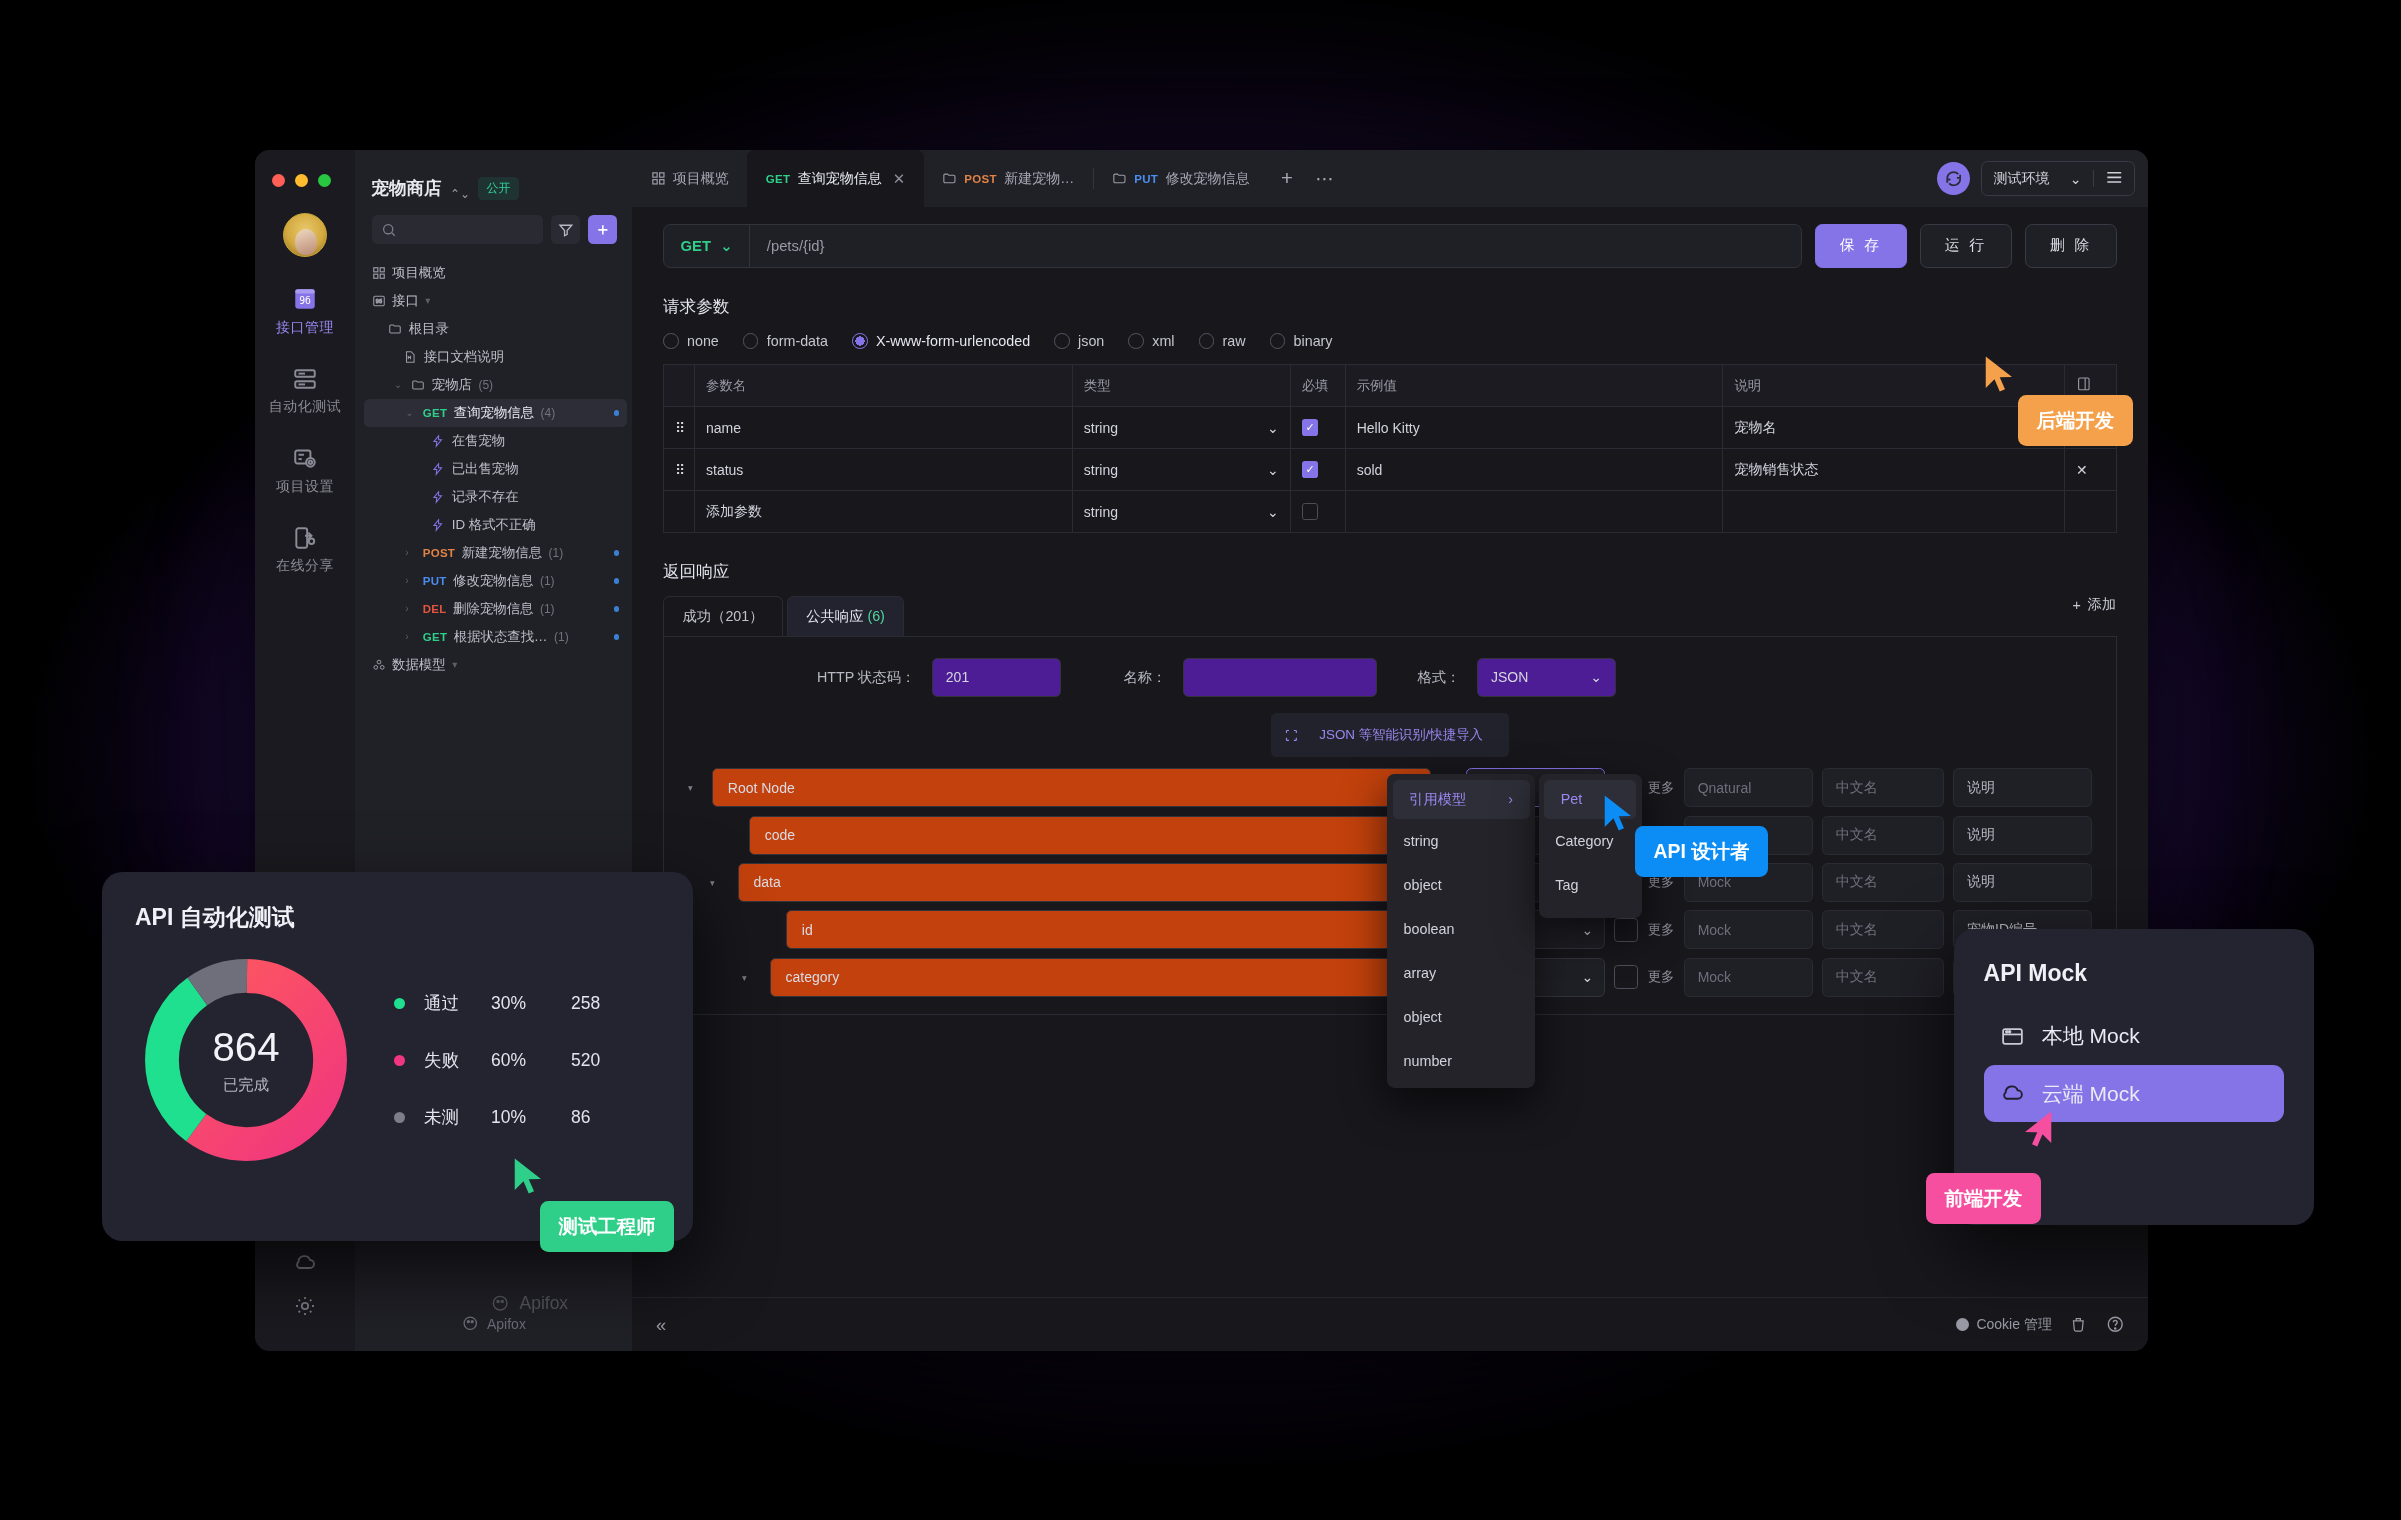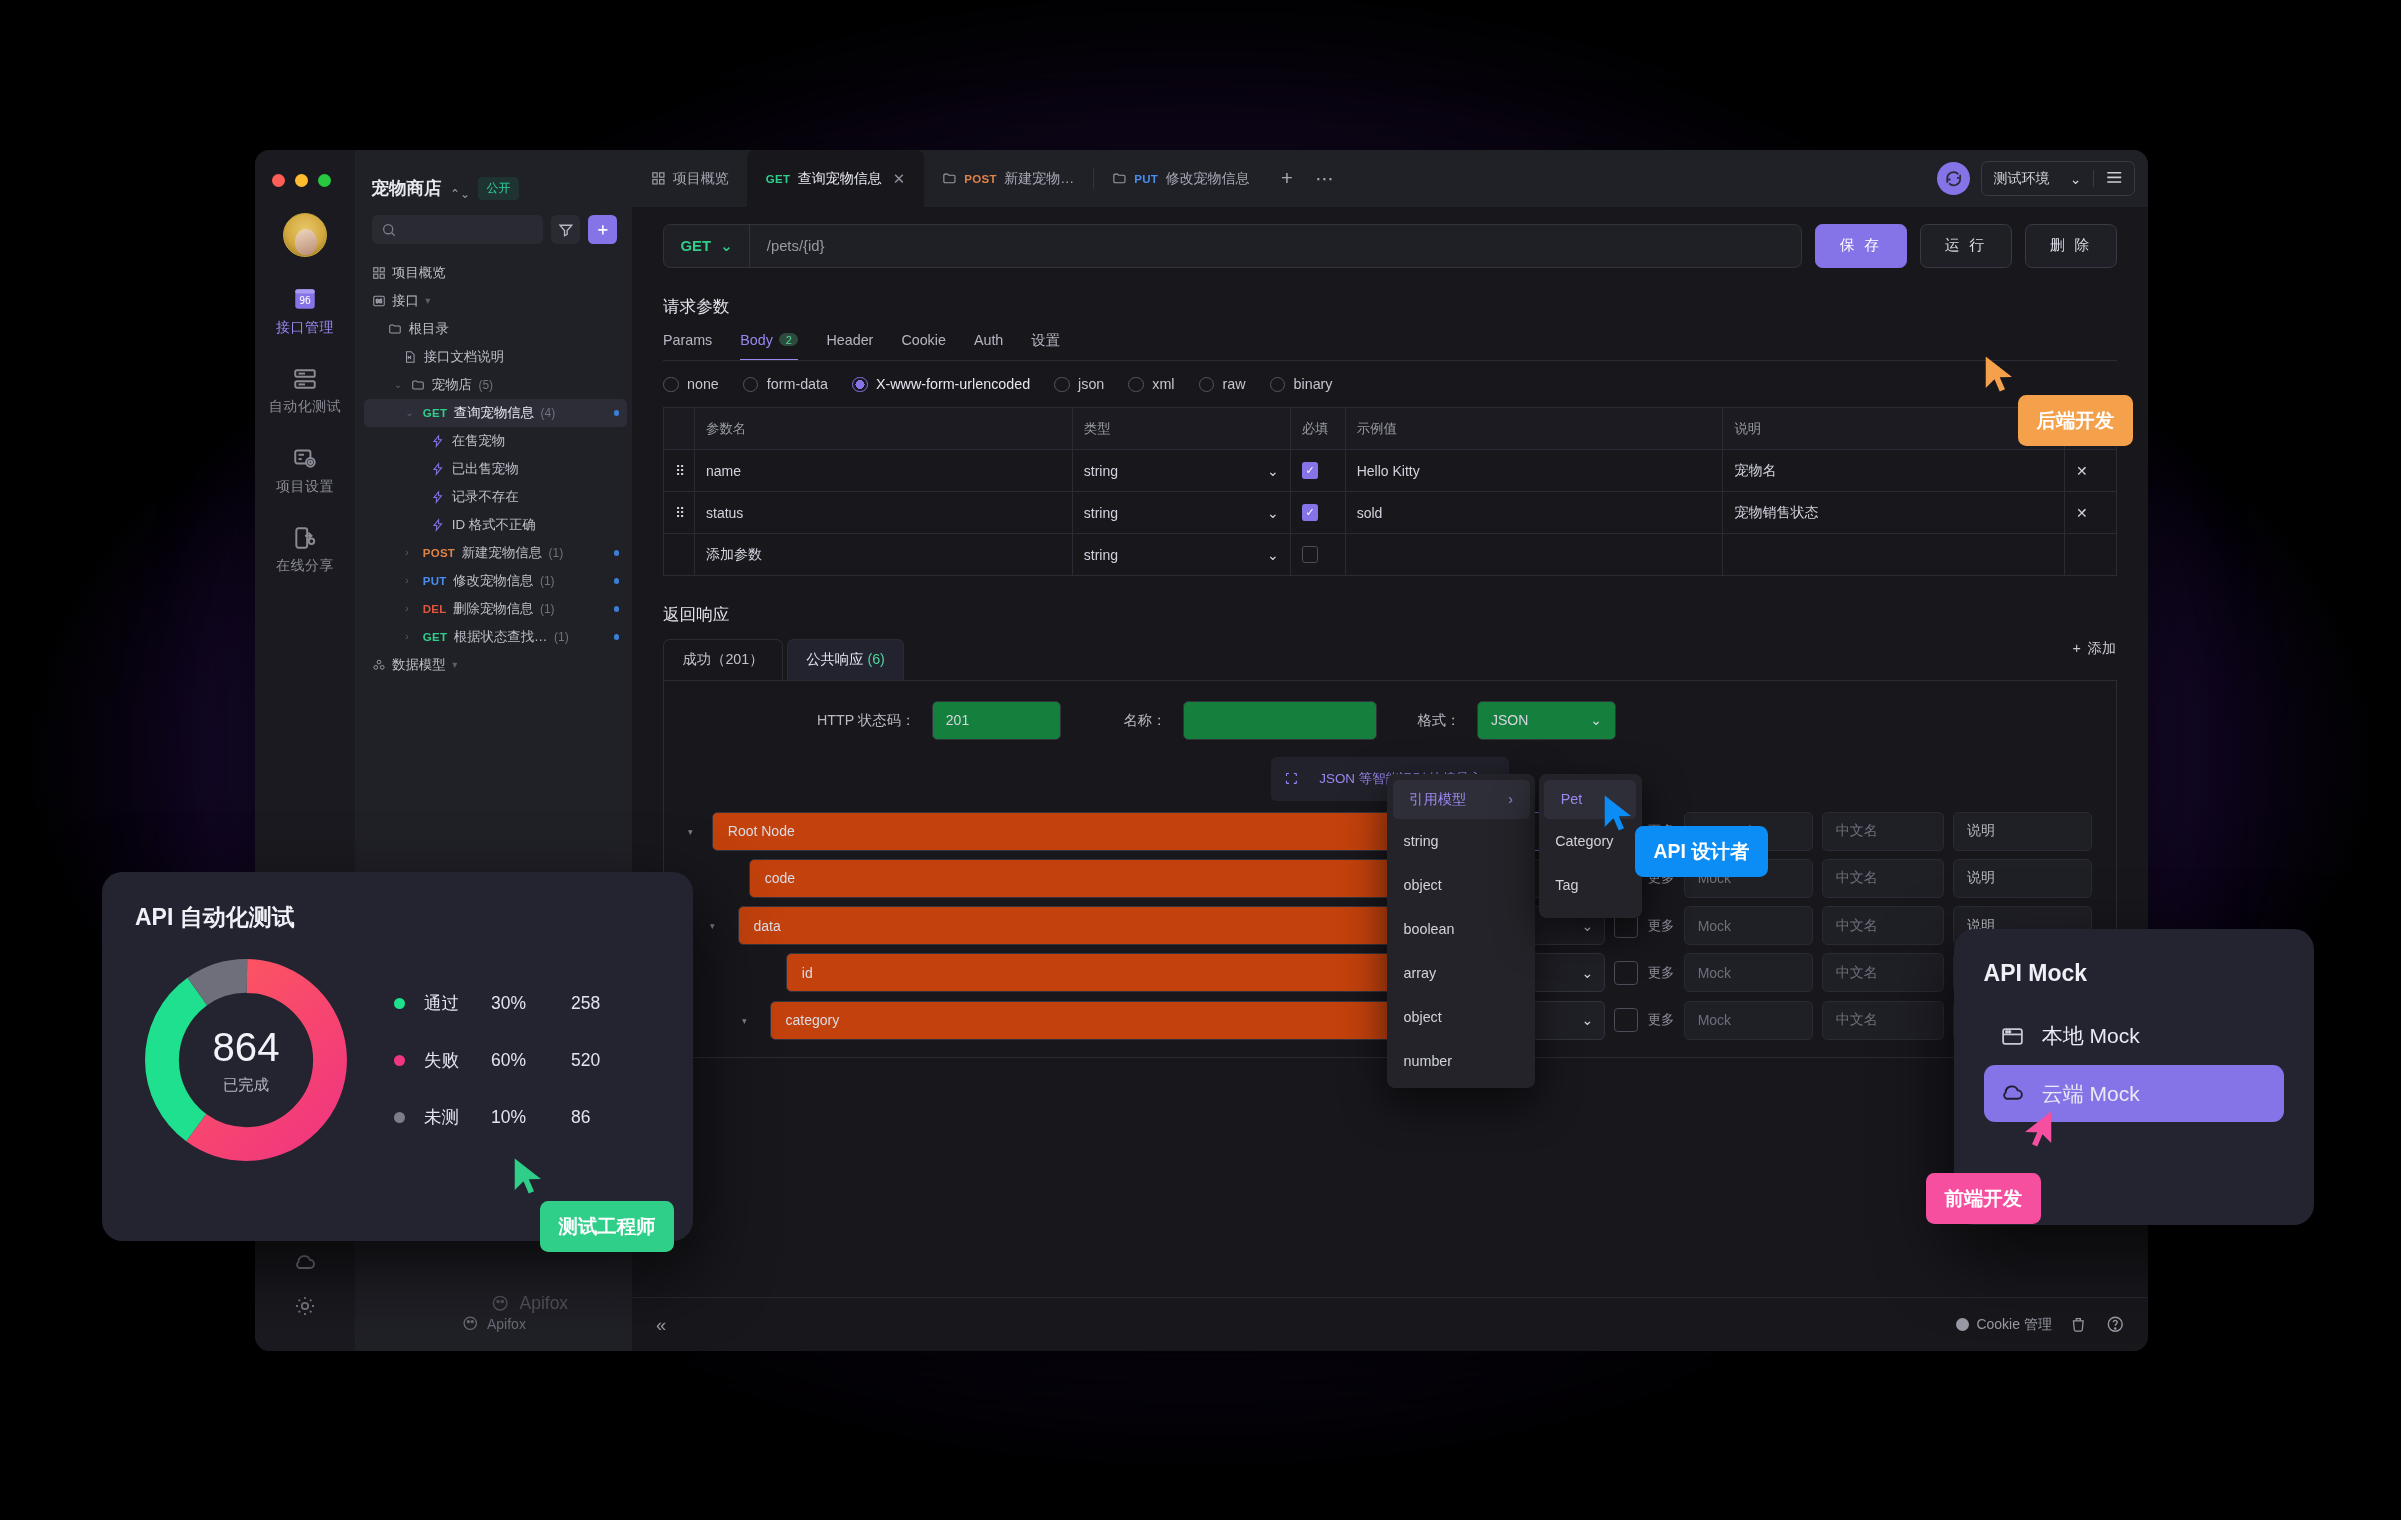--- a/index.html
+++ b/index.html
@@ -113,21 +113,21 @@
   .xs { color:#84848f; font-size:15.7px; text-align:center; cursor:pointer; }
 
   .rtabs { display:flex; gap:3.7px; margin-top:3.7px; }
   .rtab { padding:10.2px 18.5px; font-size:14.3px; color:#c2c2cc; border:0.9px solid #2b2b35; border-bottom:none;
           border-radius:6.5px 6.5px 0 0; cursor:pointer; }
   .rtab.active { background:#232330; color:#e6e6f0; }
   .rtab .g { color:#4fd69c; }
 
   .respbody { border:0.9px solid #2b2b35; border-top:0.9px solid #2b2b35; padding:20.3px 24px 9.2px; position:relative; }
   .statrow { display:flex; align-items:center; gap:16.6px; color:#b9b9c4; font-size:14.3px; }
-  .inp { height:39px; background:#15803d; border:0.9px solid #33333e; border-radius:5.5px; display:flex; align-items:center;
+  .inp { height:39px; background:#4c1d95; border:0.9px solid #33333e; border-radius:5.5px; display:flex; align-items:center;
          padding:0 13px; color:#d6d6e0; font-size:14px; }
   .smartlink { display:flex; justify-content:center; margin:16.6px 0 11px; }
   .smartlink span { color:#9b87f0; font-size:13.4px; background:#22222c; border-radius:5.5px; padding:6.5px 13px; display:flex; gap:7.4px; align-items:center;}
 
   .schemarow { display:flex; align-items:center; gap:9.2px; margin-bottom:8.3px; }
   .tri { width:14.8px; color:#7d7d89; font-size:9.2px; }
   .fname { height:39px; background:#c2410c; border:0.9px solid #33333e; border-radius:5.5px;
            display:flex; align-items:center; padding:0 14.8px; color:#dcdce6; font-size:14px; flex:1; min-width:0; }
   .typebox { width:139px; height:39px; background:#1f1f26; border:0.9px solid #33333e; border-radius:5.5px;
              display:flex; align-items:center; justify-content:space-between; padding:0 11px; color:#d3d3de; font-size:14px; }
@@ -470,31 +470,20 @@
             </div>
             <div class="urlinp">/pets/{id}</div>
           </div>
           <div class="btn prim">保 存</div>
           <div class="btn">运 行</div>
           <div class="btn">删 除</div>
         </div>
 
         <div class="sec">请求参数</div>
 
-        <div class="ptabs">
-          <div class="ptab">Params</div>
-          <div class="ptab active">
-            <span>Body</span>
-            <span class="badge">2</span>
-          </div>
-          <div class="ptab">Header</div>
-          <div class="ptab">Cookie</div>
-          <div class="ptab">Auth</div>
-          <div class="ptab">设置</div>
-        </div>
 
         <div class="radios">
           <div class="radio">
               <span class="rc"></span>
               <span>none</span>
             </div>
           <div class="radio">
               <span class="rc"></span>
               <span>form-data</span>
             </div>

